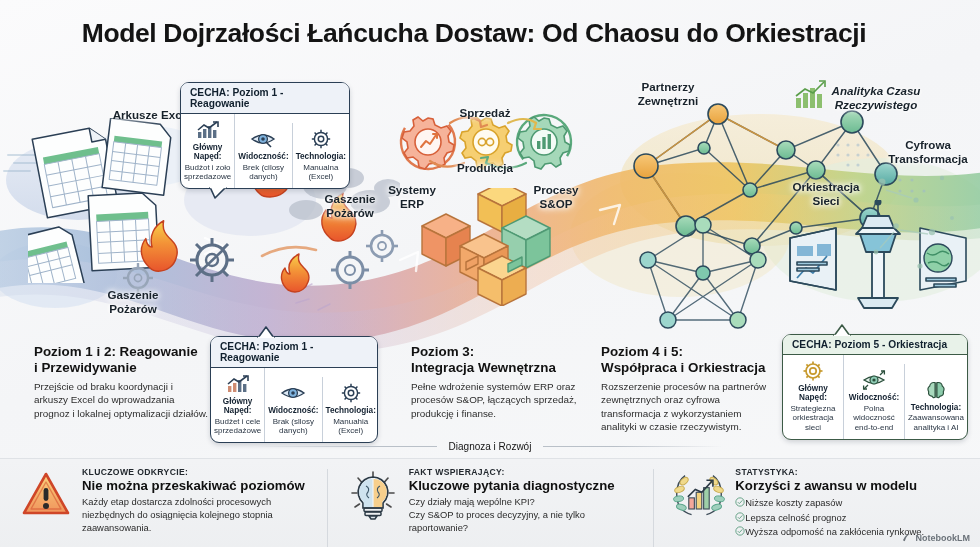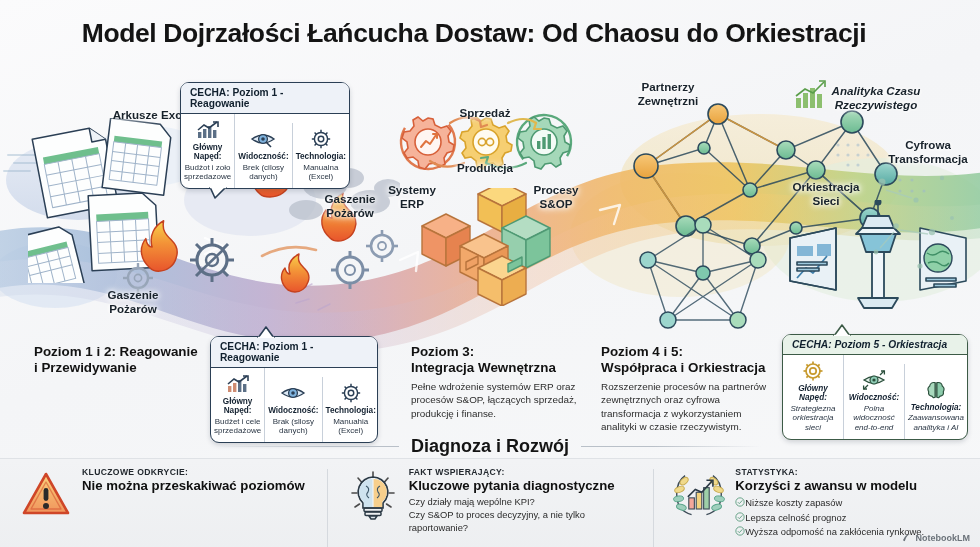--- a/index.html
+++ b/index.html
@@ -58,21 +58,21 @@
   .callout .co-head {
     font-size: 10.2px;
     font-weight: bold;
     padding: 4px 8px 4px 9px;
     border-bottom: 1.4px solid #2b3f55;
     border-radius: 7px 7px 0 0;
     color: #10202e;
   }
   .callout.blue  .co-head { background:#eef2f8; }
   .callout.green .co-head { background:#e8f2e9; }
-  .callout.green { border-color:#3c5a46;font-style:italic; }
+  .callout.green { border-color:#3c5a46; }
   .callout.green .co-head { border-bottom-color:#3c5a46; }
 
   .co-cols { display: flex; align-items: flex-end; }
   .co-col {
     flex: 1 1 0;
     padding: 5px 3px 6px;
     text-align: center;
     border-right: 1px solid #c8d0da;
   }
   .co-col:last-child { border-right: none; }
@@ -101,21 +101,21 @@
     color: #2c2c2c;
   }
 
   
   #sectionbar {
     position:absolute; left:0; top:434px; width:980px; height:24px;
     display:flex; align-items:center; justify-content:center; gap:12px;
   }
   #sectionbar .rule { height:1px; background:linear-gradient(90deg,rgba(140,150,160,0) 0%,#b9c0c8 60%); width:180px;}
   #sectionbar .rule.r { background:linear-gradient(270deg,rgba(140,150,160,0) 0%,#b9c0c8 60%); }
-  #sectionbar h2 { font-size:18px; font-weight:bold; color:#141414; }
+  #sectionbar h2 { font-size:10px; font-weight:normal; color:#141414; }
 
   
   #bottom {
     position:absolute; left:0; top:458px; width:980px; height:113px;
     background: linear-gradient(180deg,#f2f3f5 0%, #eceef0 100%);
     border-top: 1px solid #dfe2e6;
     display:flex;
   }
   .bcell { flex:1 1 0; display:flex; gap:10px; padding:8px 12px 6px 20px; position:relative; }
   .bcell + .bcell::before {
@@ -764,20 +764,21 @@
       <svg width="18" height="12" viewBox="0 0 18 12">
           <path d="M1 12 L17 12 L9 1 Z" fill="#fff" stroke="#3c5a46" stroke-width="1.6" stroke-linejoin="round"></path>
           <line x1="1" y1="12" x2="17" y2="12" stroke="#fff" stroke-width="2.4"></line>
         </svg>
     </div>
   </div>
 
   <div class="level" style="left:34px;top:344px;width:175px;">
     <h3>Poziom 1 i 2: Reagowanie
 i Przewidywanie</h3>
+    <p>Przejście od braku koordynacji i arkuszy Excel do wprowadzania prognoz i lokalnej optymalizacji działów.</p>
   </div>
 
   <div class="level" style="left:411px;top:344px;width:180px;">
     <h3>Poziom 3:
 Integracja Wewnętrzna</h3>
     <p>Pełne wdrożenie systemów ERP oraz procesów S&amp;OP, łączących sprzedaż, produkcję i finanse.</p>
   </div>
 
   <div class="level" style="left:601px;top:344px;width:178px;">
     <h3>Poziom 4 i 5:
@@ -804,20 +805,21 @@
             </defs>
           <path d="M25 3 L47 42 H3 Z" fill="url(#gwarn)" stroke="#cf4628" stroke-width="2.6" stroke-linejoin="round"></path>
           <path d="M25 11 L40 38 H10 Z" fill="none" stroke="#cf4628" stroke-width="1.4" stroke-linejoin="round" opacity=".5"></path>
           <rect x="22.6" y="17" width="4.8" height="13" rx="2.4" fill="#2a2a2a"></rect>
           <circle cx="25" cy="35" r="3" fill="#2a2a2a"></circle>
         </svg>
       </div>
       <div class="btxt">
         <div class="bkicker">KLUCZOWE ODKRYCIE:</div>
         <div class="btitle">Nie można przeskakiwać poziomów</div>
+        <div class="bbody">Każdy etap dostarcza zdolności procesowych niezbędnych do osiągnięcia kolejnego stopnia zaawansowania.</div>
       </div>
     </div>
 
     <div class="bcell">
       <div class="bico">
         <svg width="48" height="50" viewBox="0 0 48 50">
           <g stroke="#4a4a4a" stroke-width="1.6" stroke-linecap="round">
             <line x1="24" y1="1" x2="24" y2="6"></line>
             <line x1="9" y1="7" x2="12.5" y2="11"></line>
               <line x1="39" y1="7" x2="35.5" y2="11"></line>

